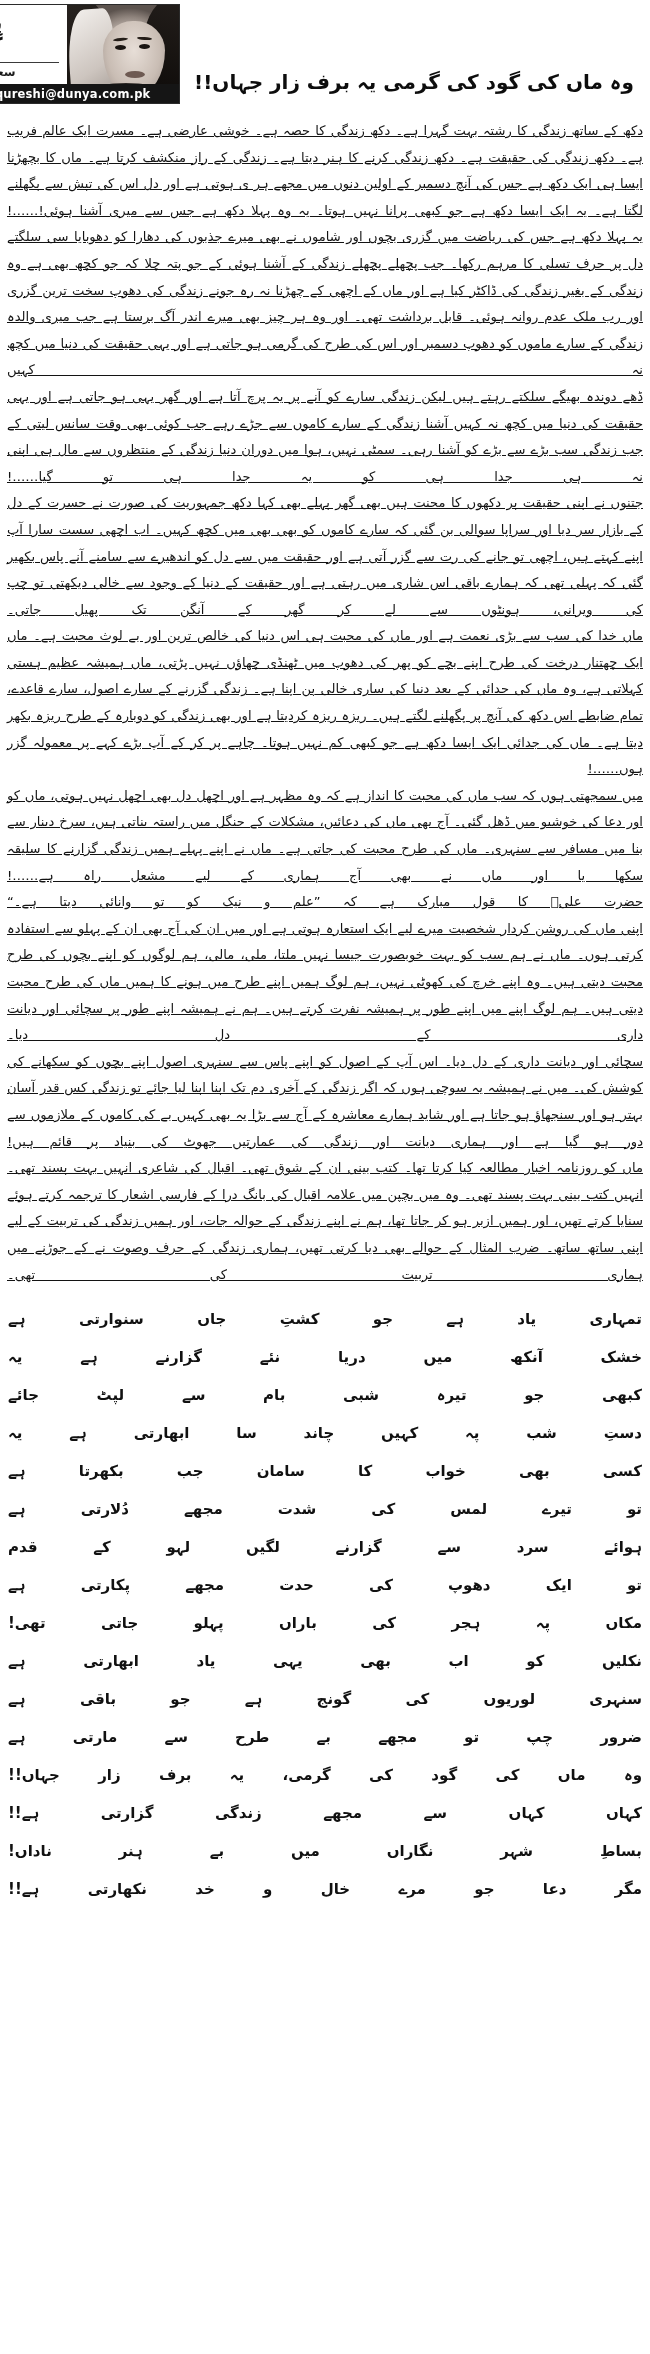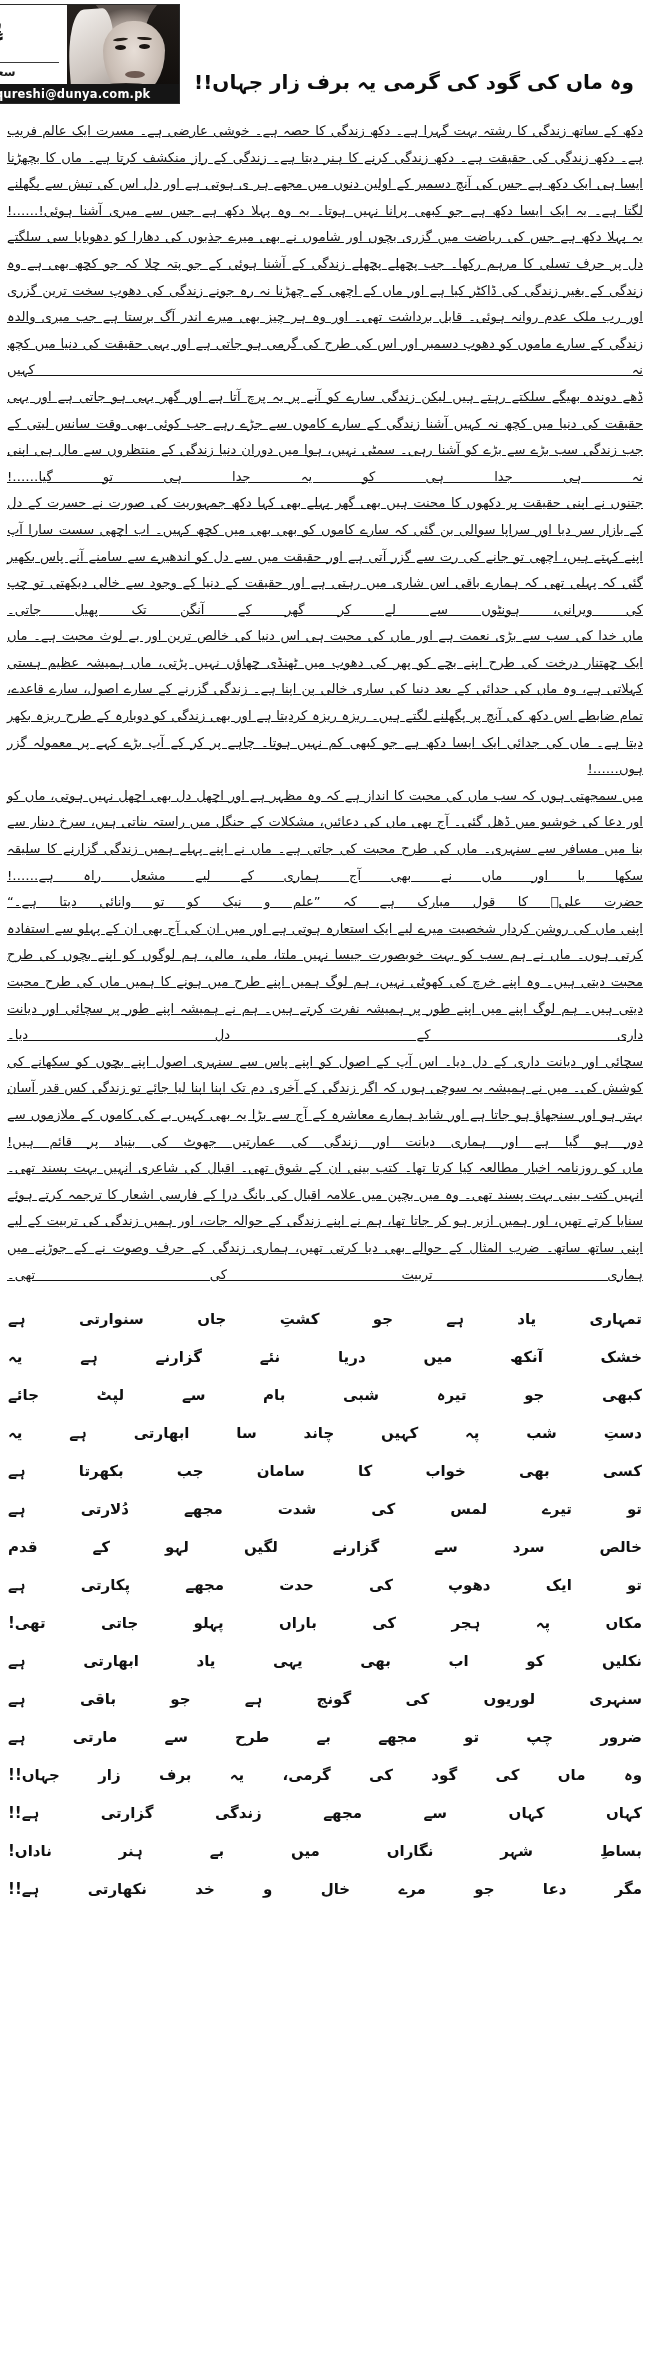--- a/index.html
+++ b/index.html
@@ -314,21 +314,21 @@
         <span class="w">تو</span>
         <span class="w">تیرے</span>
         <span class="w">لمس</span>
         <span class="w">کی</span>
         <span class="w">شدت</span>
         <span class="w">مجھے</span>
         <span class="w">دُلارتی</span>
         <span class="w">ہے</span>
       </div>
       <div class="verse">
-        <span class="w">خالص</span>
+        <span class="w">ہوائے</span>
         <span class="w">سرد</span>
         <span class="w">سے</span>
         <span class="w">گزارنے</span>
         <span class="w">لگیں</span>
         <span class="w">لہو</span>
         <span class="w">کے</span>
         <span class="w">قدم</span>
       </div>
       <div class="verse">
         <span class="w">تو</span>

